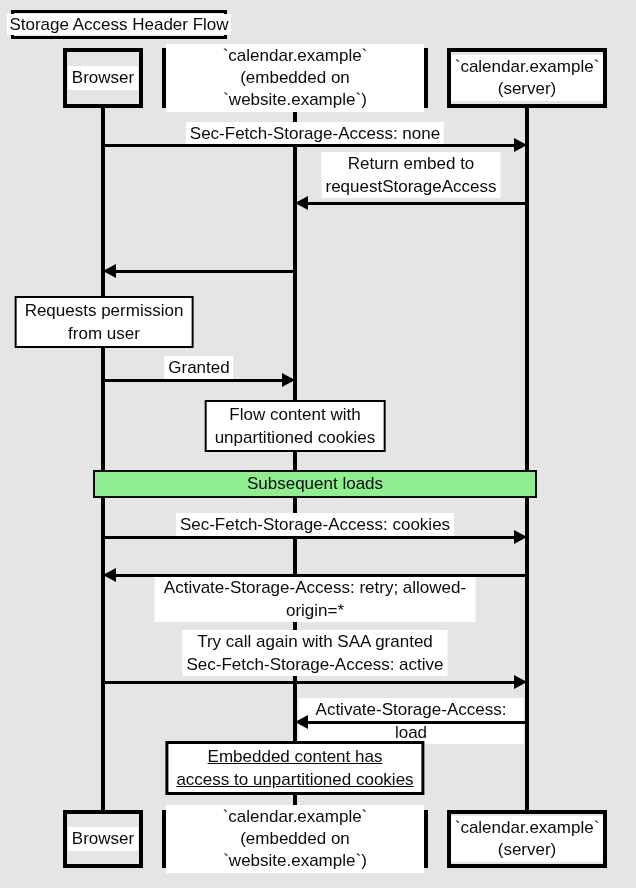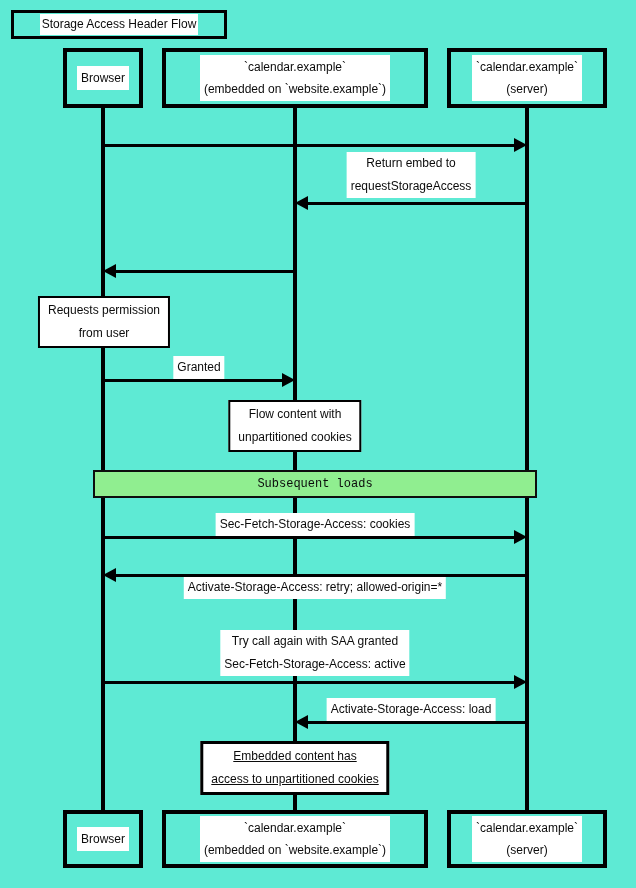--- a/index.html
+++ b/index.html
@@ -1,23 +1,23 @@
 <!DOCTYPE html>
 <html><head>
 <meta charset="utf-8">
 <style>
   * { margin: 0; padding: 0; box-sizing: border-box; }
   html, body { background: #47714E; }
   body { font-family: "Liberation Sans", "DejaVu Sans", sans-serif; color: #0b0b0b; }
   #diagram {
     position: relative;
     width: 636px; height: 888px;
-    background: #5eead4;
+    background: #e5e5e5;
     overflow: hidden;
-    font-size: 12px;
+    font-size: 17px;
   }
   .title-box {
     position: absolute; left: 11px; top: 10px; width: 216px; height: 29px;
     border: 3px solid #000;
     display: flex; align-items: center; justify-content: center;
   }
   .title-box span { background: #fff; padding: 0 2px; line-height: 21px; white-space: nowrap; }
   .pbox {
     position: absolute;
     border: 4px solid #000;
@@ -51,21 +51,21 @@
   .note {
     position: absolute; transform: translateX(-50%);
     background: #fff; border: 2px solid #000;
     padding: 1px 8px; line-height: 23px;
     text-align: center; white-space: pre-line;
   }
   .note.thick { border-width: 3px; text-decoration: underline; }
   .band {
     position: absolute; left: 93px; top: 470px; width: 444px; height: 28px;
     background: #90EE90; border: 2px solid #0d0d0d;
-    display: flex; align-items: center; justify-content: center; font-family: Liberation Mono, monospace;
+    display: flex; align-items: center; justify-content: center;
   }
 </style>
 </head>
 <body>
 
 <div id="diagram">
 
   <div class="title-box">
     <span>Storage Access Header Flow</span>
   </div>
@@ -79,20 +79,21 @@
   </div>
   <div class="pbox" style="left:162px; top:48px; width:266px; height:60px">
     <span>`calendar.example`
 (embedded on `website.example`)</span>
   </div>
   <div class="pbox" style="left:447px; top:48px; width:160px; height:60px">
     <span>`calendar.example`
 (server)</span>
   </div>
 
+  <div class="msg-label" style="left:315px; top:122px">Sec-Fetch-Storage-Access: none</div>
   <div class="msg-line" style="left:103px; top:144px; width:412px"></div>
   <div class="head-right" style="left:514px; top:138px"></div>
 
   <div class="msg-label" style="left:411px; top:152px">Return embed to
 requestStorageAccess</div>
   <div class="msg-line" style="left:307px; top:202px; width:220px"></div>
   <div class="head-left" style="left:295px; top:196px"></div>
 
 
   <div class="msg-line" style="left:115px; top:270px; width:180px"></div>

